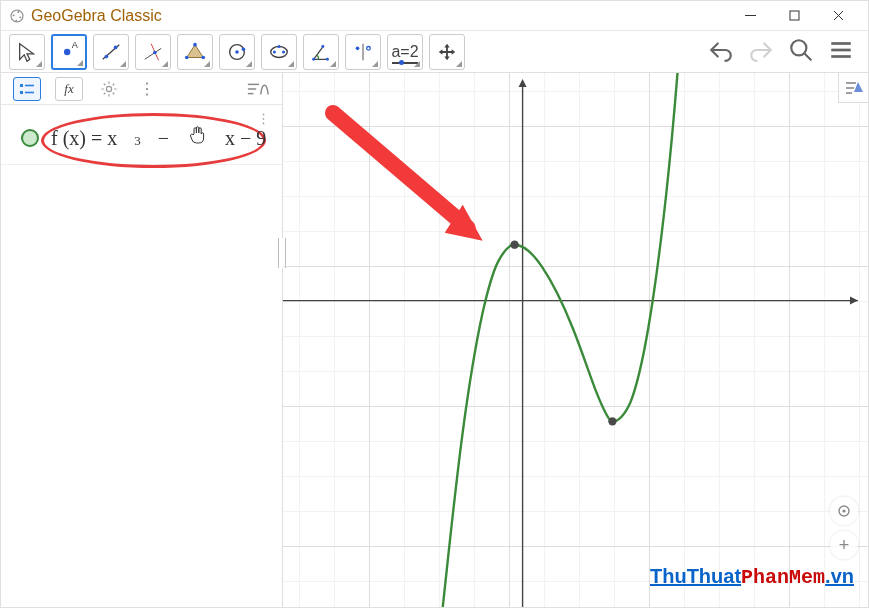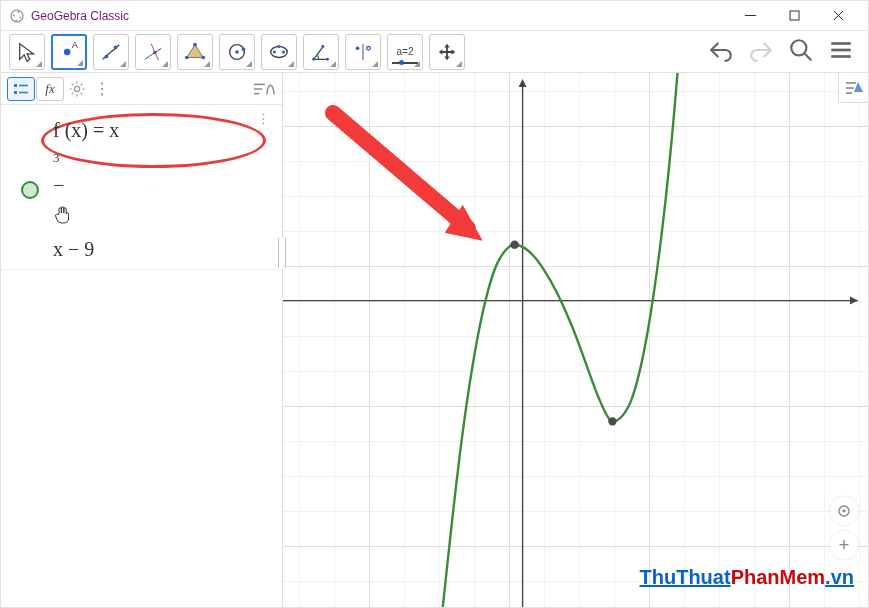--- a/index.html
+++ b/index.html
@@ -17,21 +17,21 @@
     height: 30px;
     display: flex;
     align-items: center;
     padding: 0 8px;
     border-bottom: 1px solid #e8e8e8;
   }
   .titlebar-icon {
     width: 16px; height: 16px;
     margin-right: 6px;
   }
-  .titlebar-text { font-size: 12px; color: #701a75; flex: 1; }
+  .titlebar-text { font-size: 16px; color: #a16207; flex: 1; }
   .win-controls { display: flex; gap: 0; }
   .win-btn {
     width: 44px; height: 28px;
     display: flex; align-items: center; justify-content: center;
     color: #555;
   }
   .win-btn svg { width: 11px; height: 11px; }
 
   .toolbar {
     height: 42px;
@@ -68,22 +68,22 @@
   .sidebar {
     width: 282px;
     border-right: 1px solid #ddd;
     background: #fff;
     position: relative;
   }
   .sidebar-header {
     height: 32px;
     display: flex;
     align-items: center;
-    padding: 0 6px;
-    gap: 1px;
+    padding: 0 12px;
+    gap: 14px;
     border-bottom: 1px solid #e8e8e8;
   }
   .sb-btn {
     width: 28px; height: 24px;
     border: 1px solid #ccc;
     border-radius: 3px;
     display: flex; align-items: center; justify-content: center;
     background: #fff;
   }
   .sb-btn.active { border-color: #2a7de1; background: #eef5ff; }
@@ -107,24 +107,23 @@
     border: 2px solid #3a8a3a;
     background: #cfe9cf;
     margin-right: 12px;
   }
   .formula {
     font-family: "Times New Roman", serif;
     font-size: 20px;
     color: #333;
     display: flex;
     align-items: baseline;
-    gap: 8px;
+    gap: 17px;
     position: relative;
     z-index: 2;
-    flex-direction: column;
   }
   .formula sup { font-size: 0.65em; }
   .hand-cursor {
     display: inline-block;
     margin: 0 2px;
     vertical-align: middle;
   }
   .row-menu {
     position: absolute;
     right: 12px; top: 6px;
@@ -164,21 +163,21 @@
     width: 100%; height: 100%;
   }
   .watermark {
     position: absolute;
     right: 14px; bottom: 18px;
     font-weight: bold;
     font-size: 20px;
     font-family: Arial, sans-serif;
   }
   .watermark .t-blue { color: #0a63c9; text-decoration: underline; }
-  .watermark .t-red { color: #c90a0a; }
+  .watermark .t-red { color: #c90a0a; font-family: Liberation Mono, monospace; }
   .zoom-btns {
     position: absolute;
     right: 10px; bottom: 48px;
     display: flex; flex-direction: column; gap: 6px;
   }
   .zoom-btn {
     width: 28px; height: 28px;
     border-radius: 50%;
     background: rgba(255,255,255,0.75);
     display: flex; align-items: center; justify-content: center;
@@ -293,21 +292,21 @@
     <span class="corner"></span>
   </div>
   <div class="tool-btn">
     <svg width="22" height="22" viewBox="0 0 24 24">
         <line x1="12" y1="3" x2="12" y2="21" stroke="#444"></line>
         <circle cx="6" cy="8" r="2" fill="#2a5bd7"></circle>
         <circle cx="18" cy="8" r="2" fill="none" stroke="#2a5bd7" stroke-width="1.4"></circle>
       </svg>
     <span class="corner"></span>
   </div>
-  <div class="tool-btn" style="font-size:10px; color:#444;">
+  <div class="tool-btn" style="font-size:16px; color:#444;">
     <span>a=2</span>
     <span style="position:absolute; bottom:5px; left:4px; right:4px; height:2px; background:#444;"></span>
     <span style="position:absolute; bottom:3.5px; left:11px; width:5px; height:5px; border-radius:50%; background:#2a5bd7;"></span>
     <span class="corner"></span>
   </div>
   <div class="tool-btn">
     <svg width="22" height="22" viewBox="0 0 24 24">
         <path d="M12 3 L9 7 H11 V11 H7 V9 L3 12 L7 15 V13 H11 V17 H9 L12 21 L15 17 H13 V13 H17 V15 L21 12 L17 9 V11 H13 V7 H15 Z" fill="#444"></path>
       </svg>
     <span class="corner"></span>

